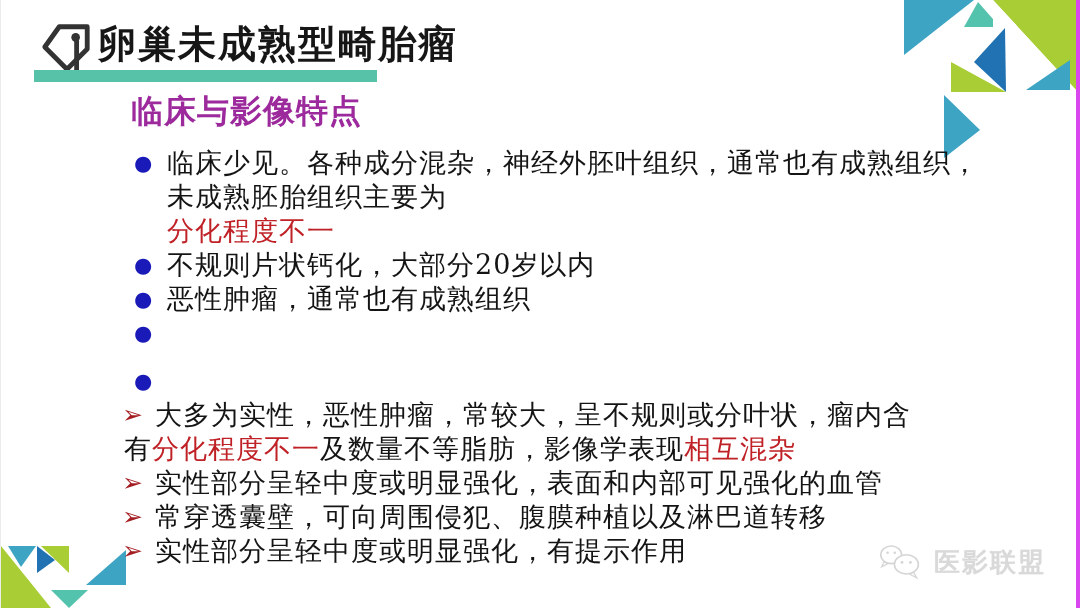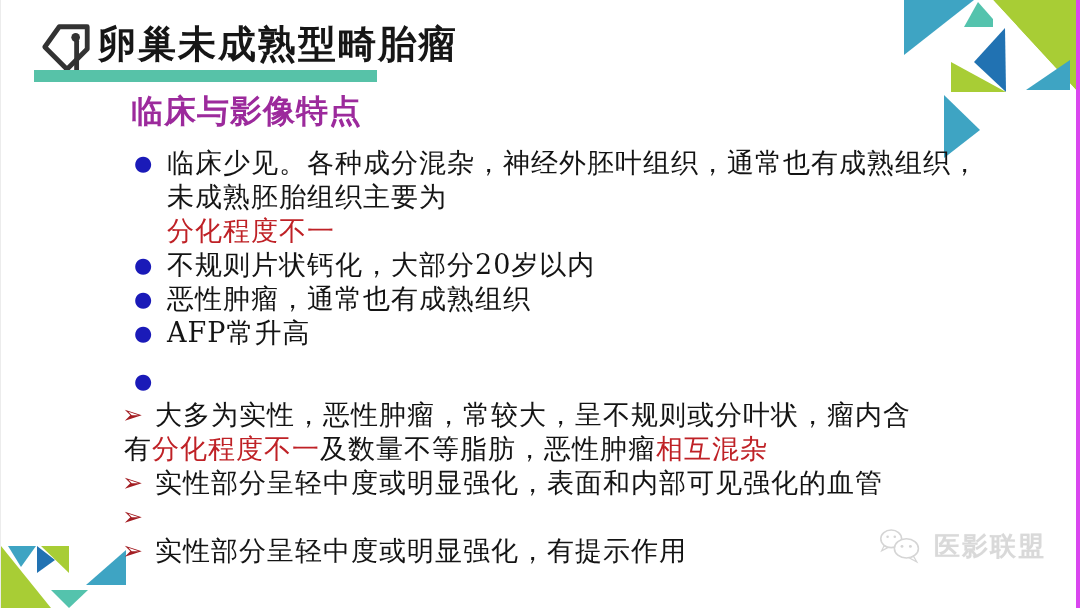--- a/index.html
+++ b/index.html
@@ -49,21 +49,21 @@
   .line.gap{height:14px;}
   .marker{flex:0 0 33px;width:33px;}
   .marker.dot{color:var(--bullet-blue,#1a1ab8);font-size:21px;}
   .marker.arrow{color:var(--arrow-red,#a31d22);font-size:25px;font-family:"DejaVu Sans",sans-serif;}
   .red{color:var(--text-red,#bf2126);}
   
   .deco-top-right{position:absolute;top:0;right:0;width:180px;height:160px;}
   .deco-bottom-left{position:absolute;left:0;bottom:0;width:150px;height:68px;}
   
   .logo{
-    position:absolute;right:30px;bottom:42px;
+    position:absolute;right:30px;bottom:26px;
     display:flex;align-items:center;gap:10px;
   }
   .logo-text{
     font-size:26px;font-weight:700;letter-spacing:2px;
     color:var(--watermark-gray,#dcdcdc);
     text-shadow:0 0 1px #eee;
     white-space:nowrap;
   }
 </style>
 </head>
@@ -113,42 +113,42 @@
       <div class="line dot">
         <span class="marker dot">●</span>
         <span>不规则片状钙化，大部分20岁以内</span>
       </div>
       <div class="line dot">
         <span class="marker dot">●</span>
         <span>恶性肿瘤，通常也有成熟组织</span>
       </div>
       <div class="line dot">
         <span class="marker dot">●</span>
-        <span>AFP常升高</span>
       </div>
       <div class="line gap"></div>
       <div class="line dot">
         <span class="marker dot">●</span>
       </div>
       <div class="line arrow">
         <span class="marker arrow">➢</span>
         <span>大多为实性，恶性肿瘤，常较大，呈不规则或分叶状，瘤内含</span>
       </div>
       <div class="line cont2">
         <span>有</span>
         <span class="red">分化程度不一</span>
-        <span>及数量不等脂肪，恶性肿瘤</span>
+        <span>及数量不等脂肪，影像学表现</span>
         <span class="red">相互混杂</span>
       </div>
       <div class="line arrow">
         <span class="marker arrow">➢</span>
         <span>实性部分呈轻中度或明显强化，表面和内部可见强化的血管</span>
       </div>
       <div class="line arrow">
         <span class="marker arrow">➢</span>
+        <span>常穿透囊壁，可向周围侵犯、腹膜种植以及淋巴道转移</span>
       </div>
       <div class="line arrow">
         <span class="marker arrow">➢</span>
         <span>实性部分呈轻中度或明显强化，有提示作用</span>
       </div>
     </div>
 
   <div class="logo">
     <svg width="48" height="40" viewBox="0 0 60 48" aria-hidden="true">
       <ellipse cx="19" cy="15" rx="13" ry="11" fill="#fff" stroke="#d5d5d5" stroke-width="2"></ellipse>

